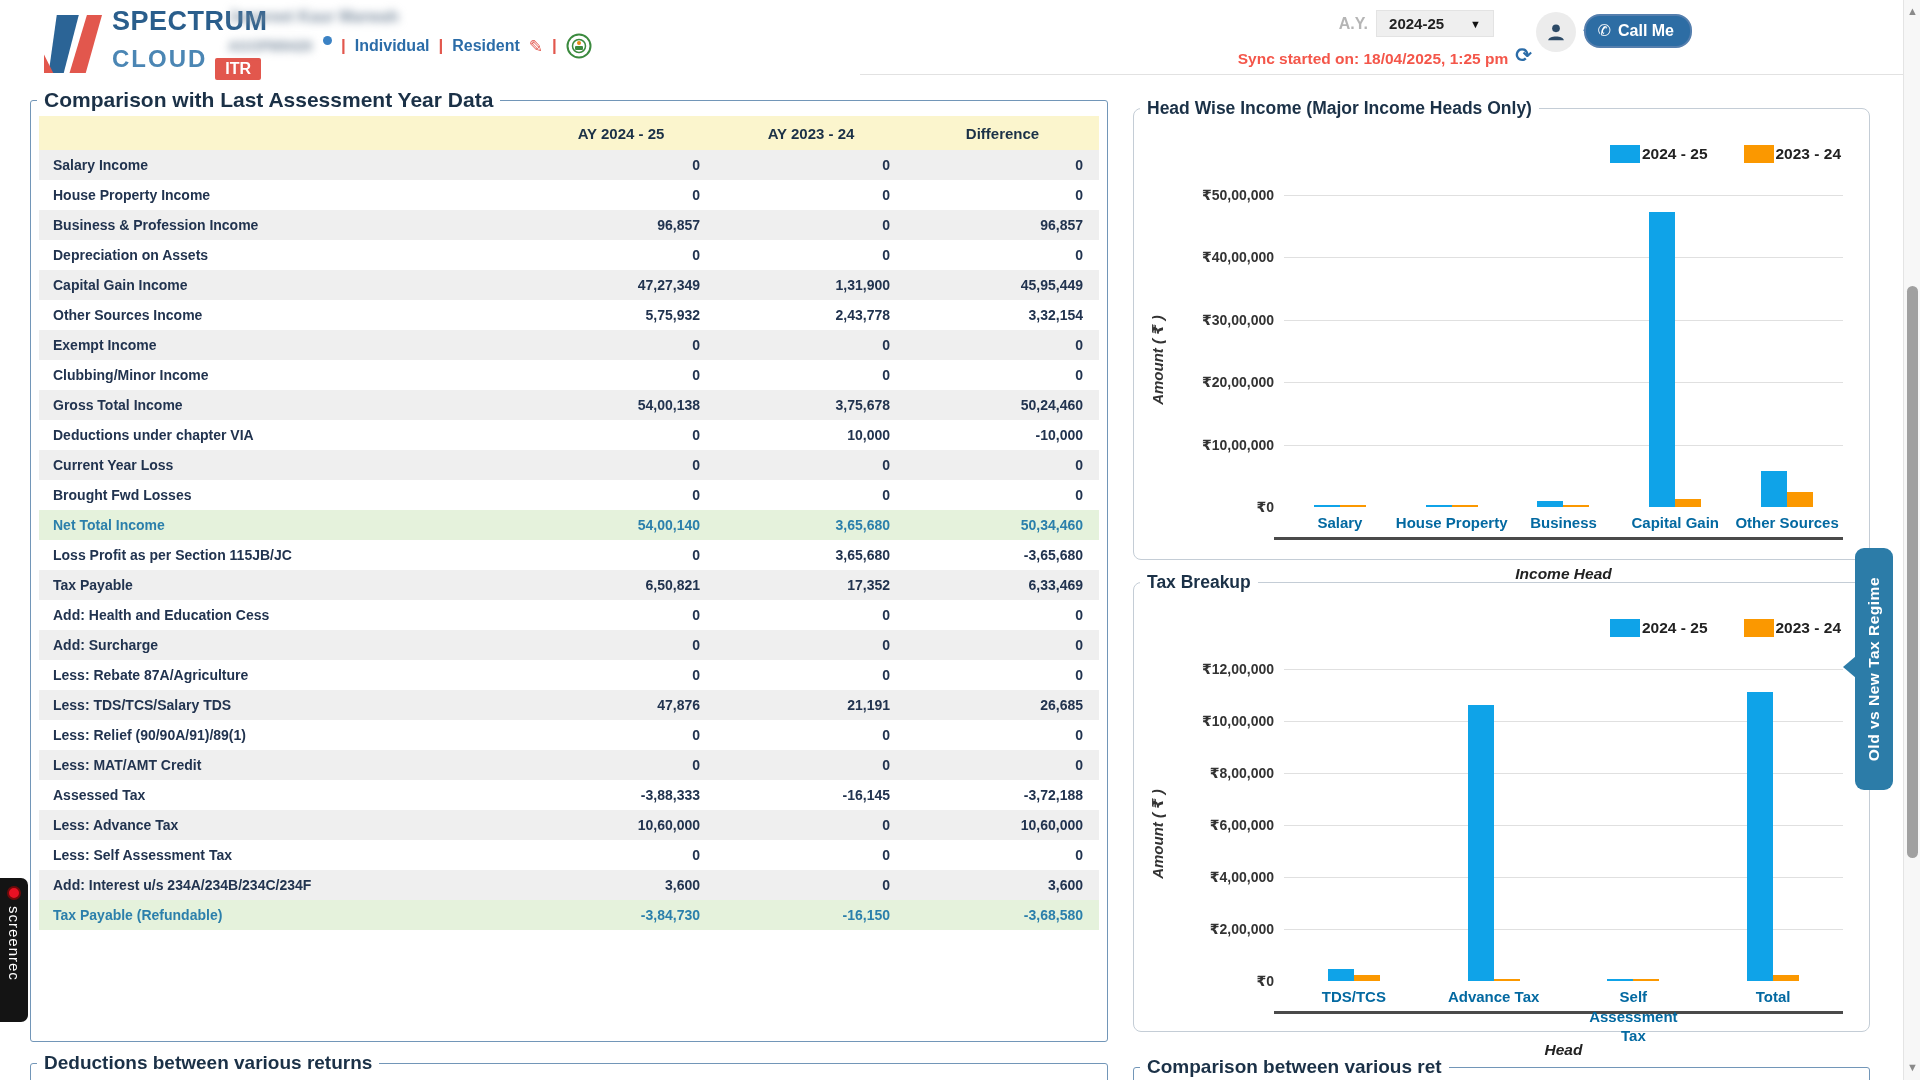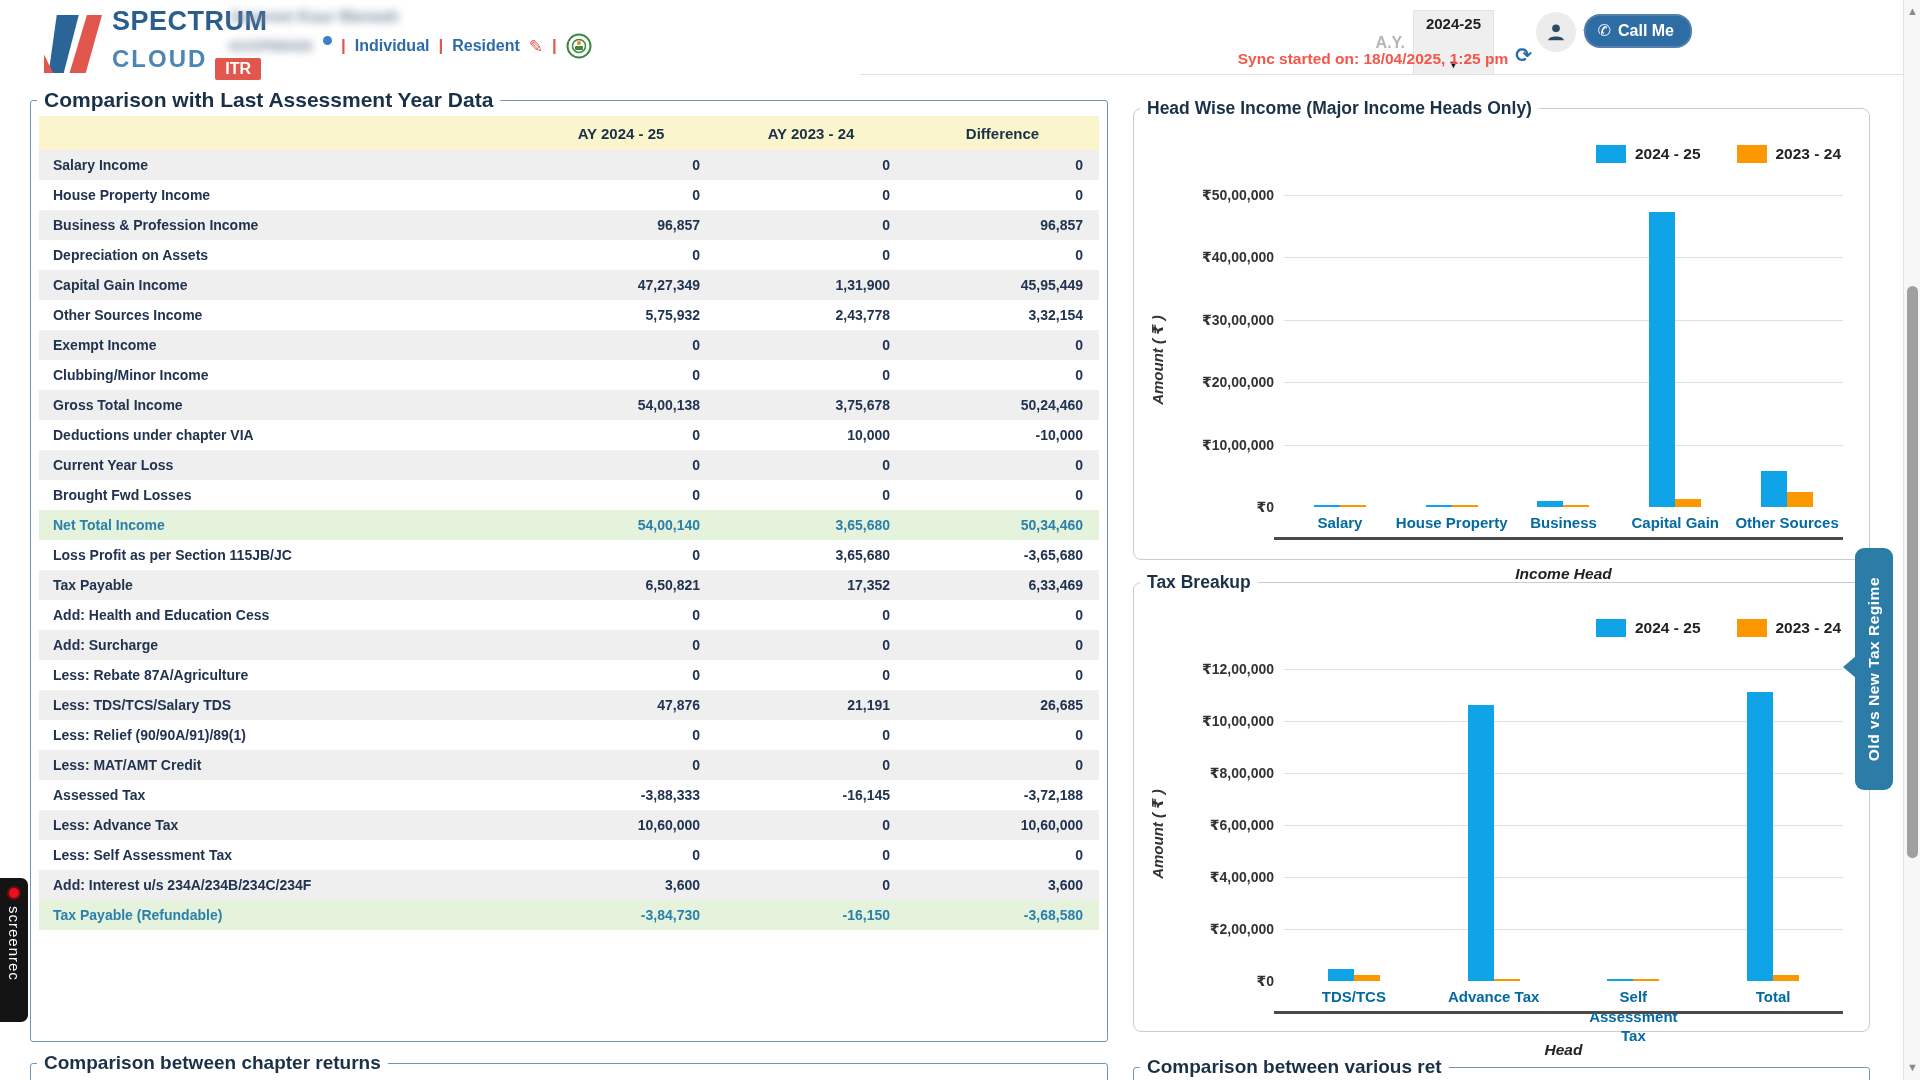--- a/index.html
+++ b/index.html
@@ -21,21 +21,21 @@
   .user-row2 { display:flex; align-items:center; gap:9px; margin-top:7px; }
   .pan { font-size:14px; position:relative; }
   .pan-dot { width:9px; height:9px; border-radius:50%; background:#3b82c4; display:inline-block; margin-left:2px; position:relative; top:-6px; }
   .sep { color:#e2574d; font-size:17px; font-weight:bold; }
   .assessee-type, .residency { color:#2b6ca8; font-size:16px; font-weight:bold; }
   .pencil { color:#e2574d; font-size:17px; cursor:pointer; }
   .emblem { width:26px; height:26px; }
   .ay-wrap { position:absolute; right:220px; top:10px; display:flex; align-items:center; gap:8px; }
   .ay-label { color:#b5b5b5; font-size:16px; font-weight:bold; }
   .ay-select { background:#efefef; border:1px solid #e3e3e3; padding:4px 12px; font-size:15px; font-weight:bold;
-    color:#222; display:flex; gap:26px; align-items:center; cursor:pointer;flex-direction:column; }
+    color:#222; display:flex; gap:26px; align-items:center; cursor:pointer; }
   .ay-caret { font-size:11px; color:#111; }
   .sync-row { position:absolute; right:182px; top:42px; display:flex; align-items:center; gap:7px; }
   .sync-text { color:#f4564a; font-size:15.5px; font-weight:bold;margin-top:8px; }
   .refresh { color:#2b6ca8; font-size:20px; font-weight:bold; cursor:pointer; line-height:1; }
   .avatar { position:absolute; right:138px; top:12px; width:40px; height:40px; border-radius:50%;
     background:#ececec; display:flex; align-items:center; justify-content:center; cursor:pointer; }
   .avatar-caret { position:absolute; right:122px; top:26px; color:#2b6ca8; font-size:11px; cursor:pointer; }
   .callme { position:absolute; right:22px; top:14px; background:#2d6da4; border:2px solid #557fae; border-radius:16px;
     color:#fff; font-size:16px; font-weight:bold; padding:5px 16px 6px 12px; display:flex; align-items:center; gap:7px; cursor:pointer; }
   .callme-icon { font-size:16px; }
@@ -61,21 +61,21 @@
   .cmp-row { display:grid; grid-template-columns:1fr 190px 190px 193px; height:30px; align-items:center;
     font-size:14px; font-weight:600; color:#21334f; }
   .cmp-row.stripe { background:#efefef; }
   .cmp-row.hl { background:#e5f2dc; color:#2b7fab; font-weight:bold; }
   .cmp-row .lbl { padding-left:14px; text-align:left; }
   .cmp-row .num { text-align:right; padding-right:16px; }
 
   
   .chart-area { position:relative; width:100%; height:400px; }
   .legend-row { position:absolute; top:26px; right:28px; display:flex; gap:36px; }
-  .legend-item { display:flex; align-items:flex-end; gap:9px; cursor:pointer; }
+  .legend-item { display:flex; align-items:flex-end; gap:2px; cursor:pointer; }
   .legend-swatch { width:30px; height:18px; }
   .legend-label { font-size:15.5px; font-weight:bold; color:#222; }
   .plot { position:absolute; left:150px; right:26px; top:76px; height:344px;text-align:center; }
   .gridline { position:absolute; left:0; right:0; height:1px; background:#e0e0e0; }
   .axis-x { position:absolute; left:-10px; right:0; bottom:-1px; height:3px; background:#4a4a4a; }
   .tick { position:absolute; right:100%; margin-right:10px; transform:translateY(-50%); white-space:nowrap;
     font-size:14px; font-weight:bold; color:#333; }
   .groups { position:absolute; left:0; right:0; top:0; height:312px; display:flex; }
   .group { flex:1; display:flex; align-items:flex-end; justify-content:center; }
   .bar { width:26px; }
@@ -459,21 +459,21 @@
         <div class="cat"><span>Advance Tax</span></div>
         <div class="cat"><span>Self Assessment Tax</span></div>
         <div class="cat"><span>Total</span></div>
       </div>
       <div class="ylabel">Amount ( ₹ )</div>
       <div class="xlabel xlabel-2">Head</div>
     </div>
 </fieldset>
 
 <fieldset class="bottom-left-panel">
-  <legend>Comparison between chapter returns</legend>
+  <legend>Deductions between various returns</legend>
 </fieldset>
 <fieldset class="bottom-right-panel">
   <legend>Comparison between various ret</legend>
 </fieldset>
 
 <div class="regime-tab">
   <div class="regime-arrow"></div>
   <span class="vtext">Old vs New Tax Regime</span>
 </div>
 

